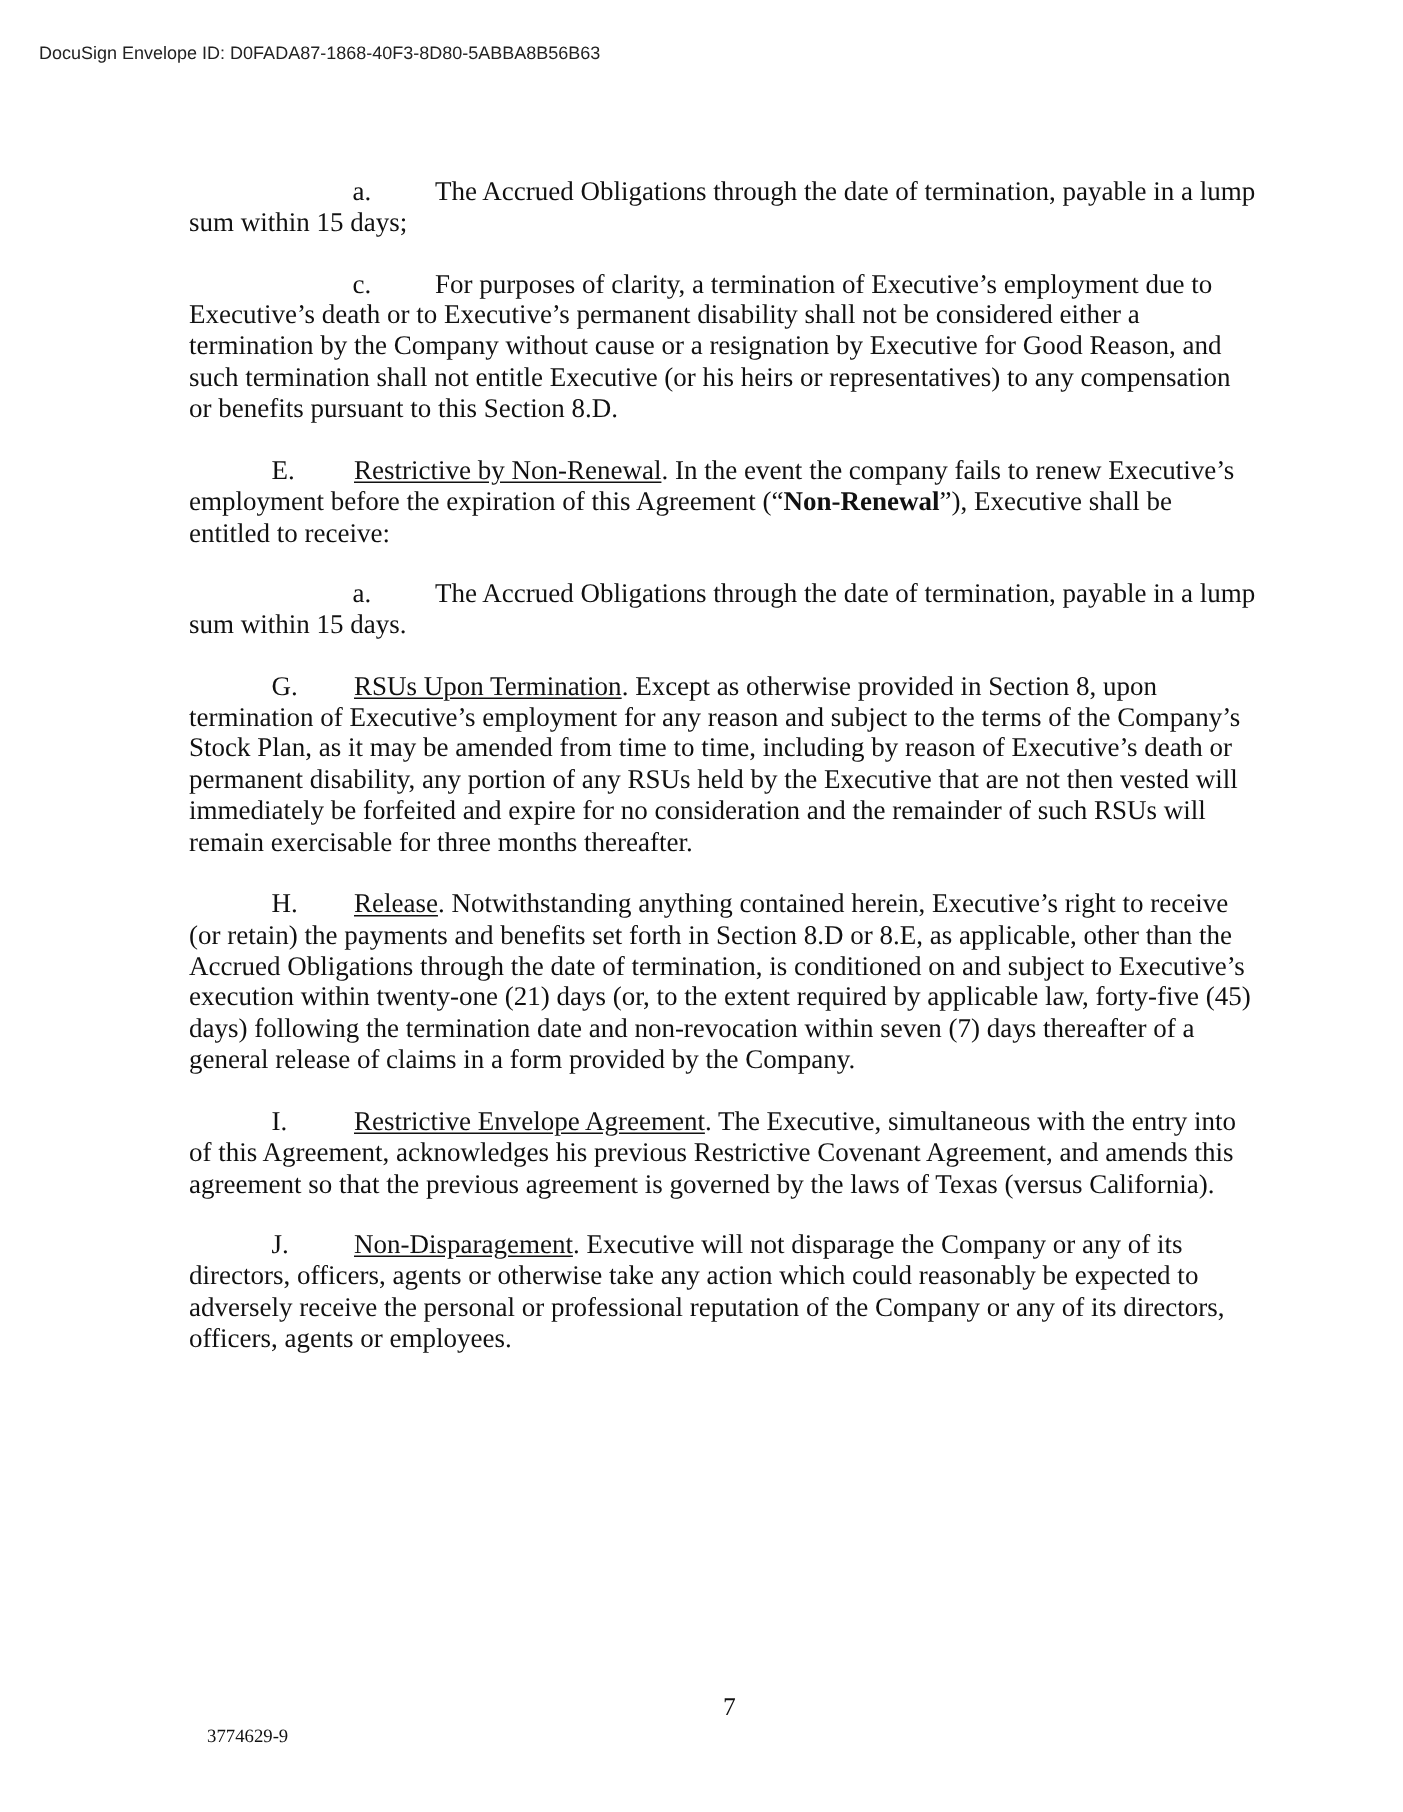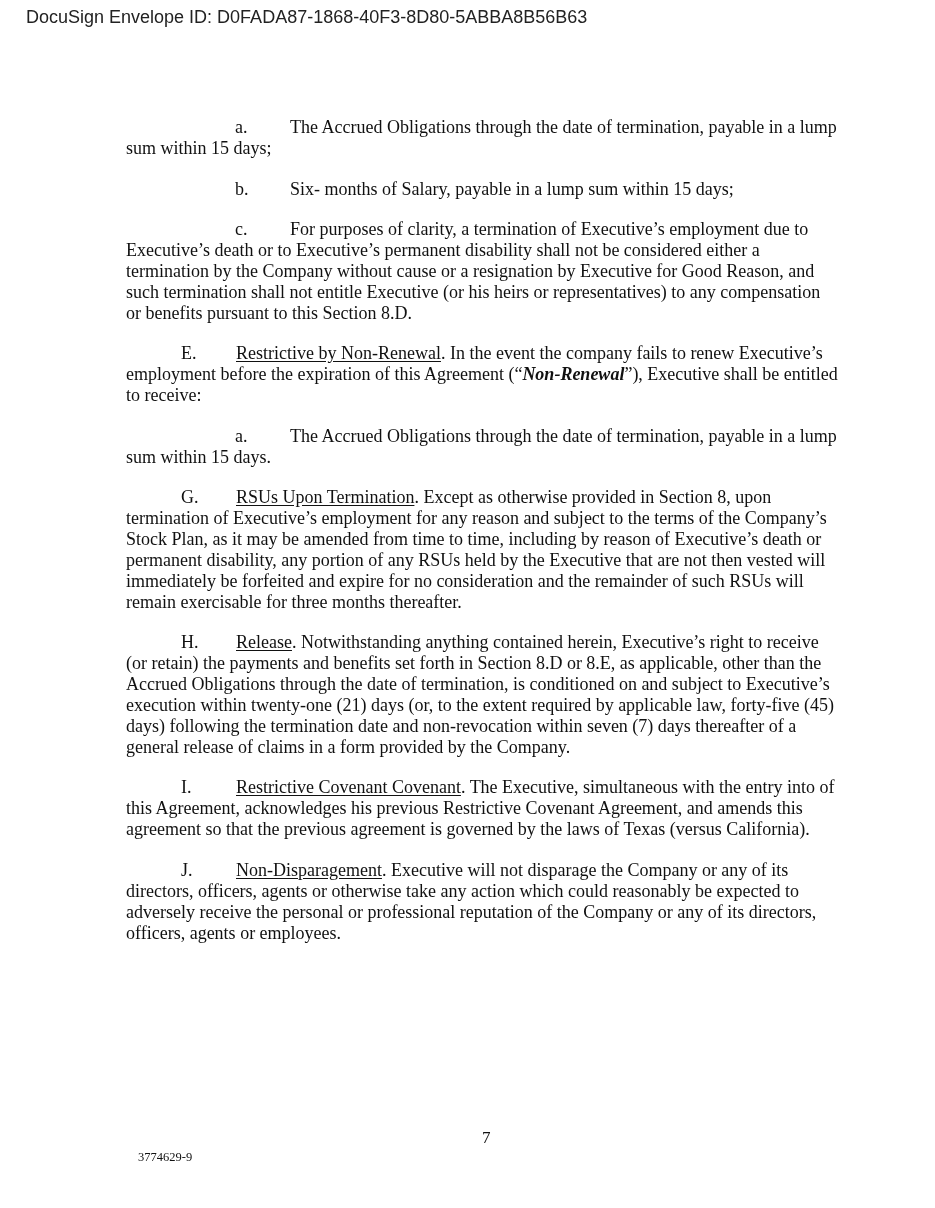--- a/index.html
+++ b/index.html
@@ -1,54 +1,51 @@
 <!DOCTYPE html>
 <html><head>
 <meta charset="utf-8">
 <style>
   html, body { margin: 0; padding: 0; background: #ffffff; }
   body { width: 935px; height: 1208px; position: relative; overflow: hidden; color: #111111; }
   .envelope {
-    position: absolute; left: 26px; top: 7px;
-    font-family: "Liberation Sans", sans-serif; font-size: 18px; color: #222222;
+    position: absolute; left: 26px; top: 28px;
+    font-family: "Liberation Sans", sans-serif; font-size: 12px; color: #222222;
   }
   .page {
     position: absolute; left: 126px; top: 117px; width: 712px;
     font-family: "Liberation Serif", serif; font-size: 18px; line-height: 20.9px;
   }
   .para { margin: 0 0 19.7px 0; text-align: left; }
   .ind2 { display: inline-block; width: 164px; text-align: right; padding-right: 0; }
   .ind2 .mark { display: inline-block; width: 55px; text-align: left; }
   .ind1 { display: inline-block; width: 110px; text-align: right; }
   .ind1 .mark { display: inline-block; width: 55px; text-align: left; }
   .u { text-decoration: underline; text-underline-offset: 2px; }
-  .bi { font-weight: bold; font-style: italic; }
+  .bi { font-weight: bold; }
   .pagenum {
     position: absolute; left: 482px; top: 1128px;
     font-family: "Liberation Serif", serif; font-size: 17px;
   }
   .docid {
     position: absolute; left: 138px; top: 1150px;
     font-family: "Liberation Serif", serif; font-size: 12.5px;
   }
 </style>
 </head>
 <body>
 
 <div class="envelope">DocuSign Envelope ID: D0FADA87-1868-40F3-8D80-5ABBA8B56B63</div>
 
 <div class="page">
 
   <p class="para">
     <span class="ind2"><span class="mark">a.</span></span><span>The Accrued Obligations through the date of termination, payable in a lump sum within 15 days;</span>
   </p>
 
-  <p class="para">
-    <span class="ind2"><span class="mark">b.</span></span><span>Six- months of Salary, payable in a lump sum within 15 days;</span>
-  </p>
 
   <p class="para">
     <span class="ind2"><span class="mark">c.</span></span><span>For purposes of clarity, a termination of Executive’s employment due to Executive’s death or to Executive’s permanent disability shall not be considered either a termination by the Company without cause or a resignation by Executive for Good Reason, and such termination shall not entitle Executive (or his heirs or representatives) to any compensation or benefits pursuant to this Section 8.D.</span>
   </p>
 
   <p class="para">
     <span class="ind1"><span class="mark">E.</span></span><span class="u">Restrictive by Non-Renewal</span><span>.  In the event the company fails to renew Executive’s employment before the expiration of this Agreement (“</span><span class="bi">Non-Renewal</span><span>”), Executive shall be entitled to receive:</span>
   </p>
 
   <p class="para">
@@ -58,21 +55,21 @@
 
   <p class="para">
     <span class="ind1"><span class="mark">G.</span></span><span class="u">RSUs Upon Termination</span><span>.  Except as otherwise provided in Section 8, upon termination of Executive’s employment for any reason and subject to the terms of the Company’s Stock Plan, as it may be amended from time to time, including by reason of Executive’s death or permanent disability, any portion of any RSUs held by the Executive that are not then vested will immediately be forfeited and expire for no consideration and the remainder of such RSUs will remain exercisable for three months thereafter.</span>
   </p>
 
   <p class="para">
     <span class="ind1"><span class="mark">H.</span></span><span class="u">Release</span><span>.  Notwithstanding anything contained herein, Executive’s right to receive (or retain) the payments and benefits set forth in Section 8.D or 8.E, as applicable, other than the Accrued Obligations through the date of termination, is conditioned on and subject to Executive’s execution within twenty-one (21) days (or, to the extent required by applicable law, forty-five (45) days) following the termination date and non-revocation within seven (7) days thereafter of a general release of claims in a form provided by the Company.</span>
   </p>
 
   <p class="para">
-    <span class="ind1"><span class="mark">I.</span></span><span class="u">Restrictive Covenant Covenant</span><span>.  The Executive, simultaneous with the entry into of this Agreement, acknowledges his previous Restrictive Covenant Agreement, and amends this agreement so that the previous agreement is governed by the laws of Texas (versus California).</span>
+    <span class="ind1"><span class="mark">I.</span></span><span class="u">Restrictive Envelope Agreement</span><span>.  The Executive, simultaneous with the entry into of this Agreement, acknowledges his previous Restrictive Covenant Agreement, and amends this agreement so that the previous agreement is governed by the laws of Texas (versus California).</span>
   </p>
 
   <p class="para">
     <span class="ind1"><span class="mark">J.</span></span><span class="u">Non-Disparagement</span><span>.  Executive will not disparage the Company or any of its directors, officers, agents or otherwise take any action which could reasonably be expected to adversely receive the personal or professional reputation of the Company or any of its directors, officers, agents or employees.</span>
   </p>
 
 </div>
 
 <div class="pagenum">7</div>
 <div class="docid">3774629-9</div>

